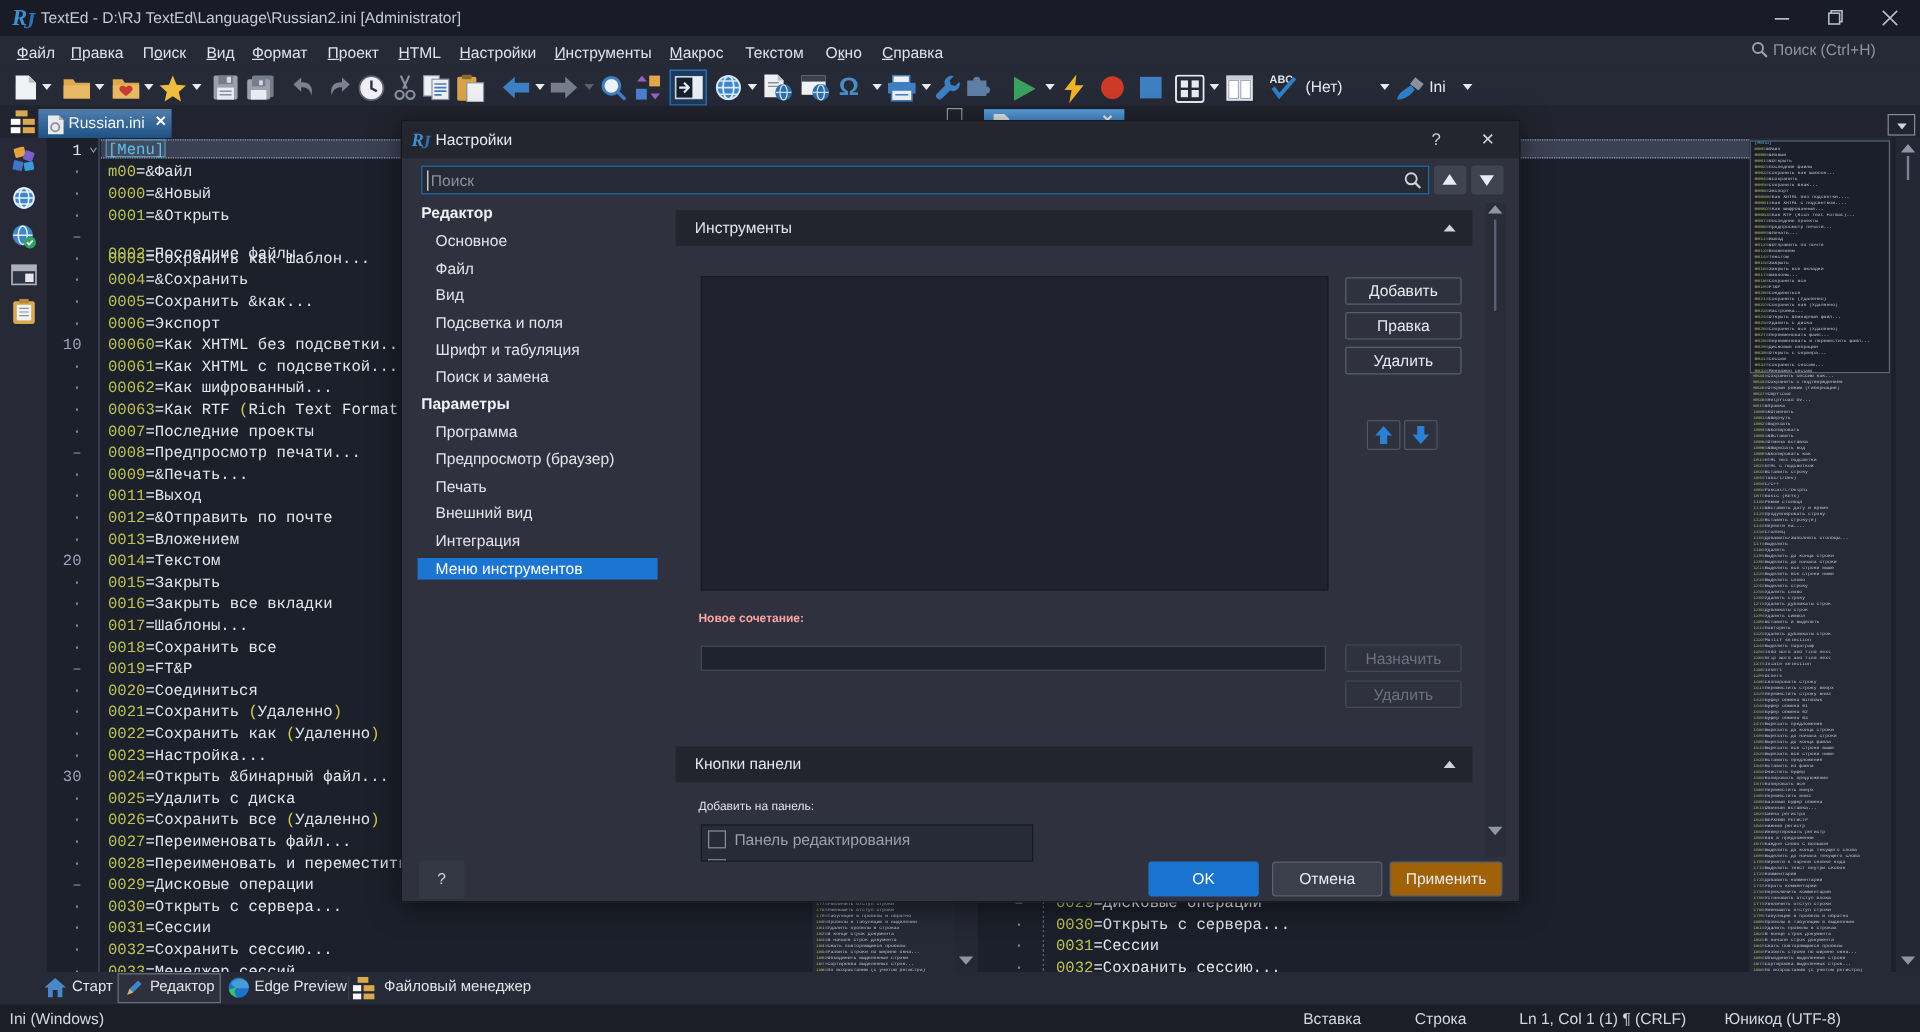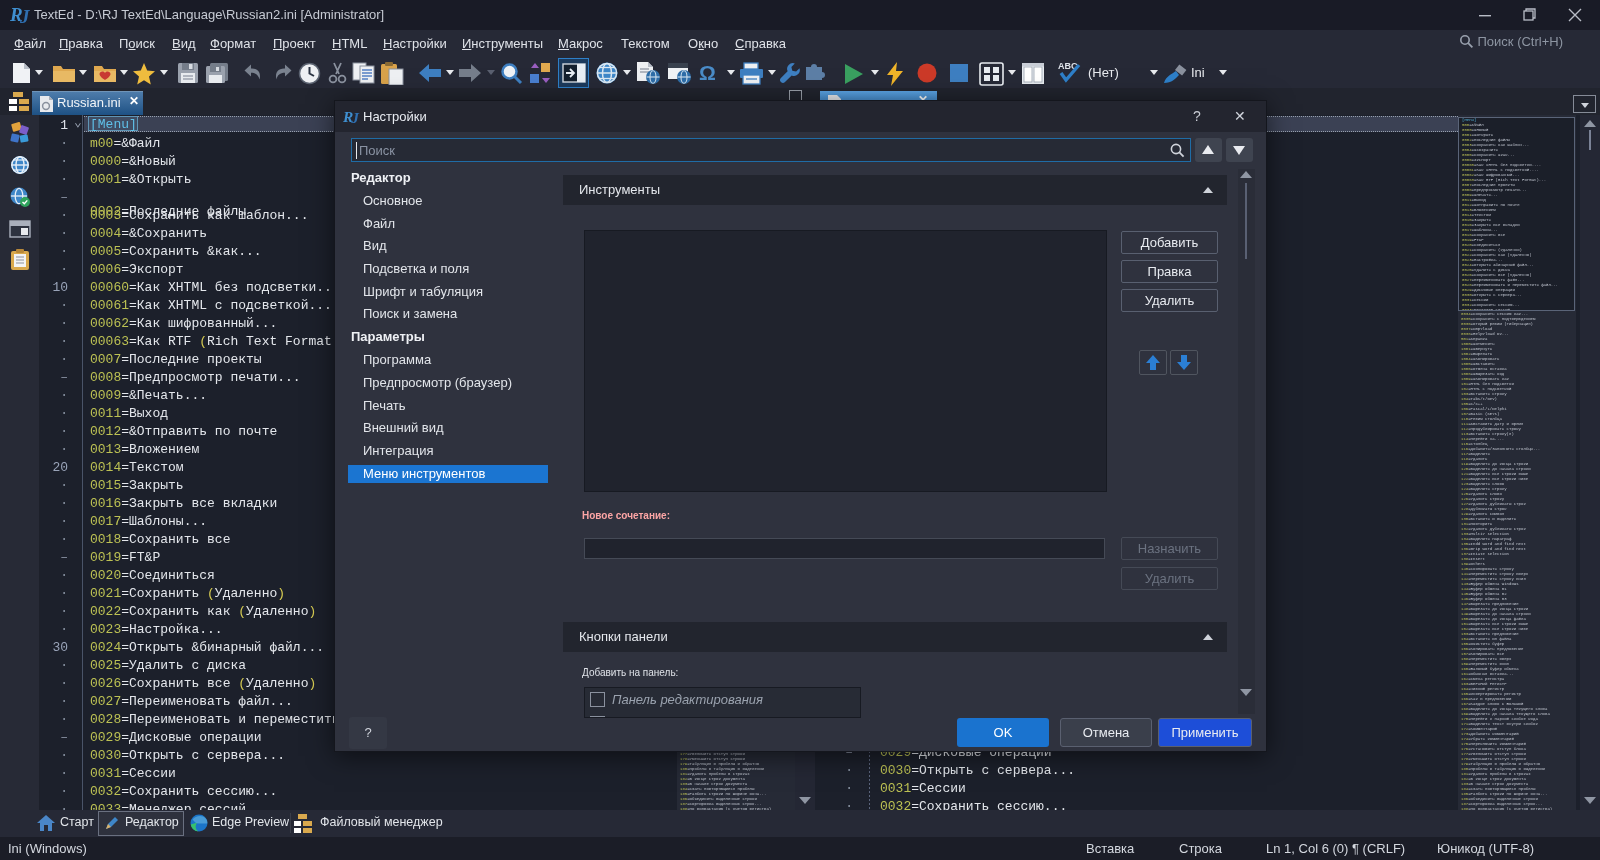--- a/index.html
+++ b/index.html
@@ -119,33 +119,33 @@
   text-align:center; line-height:21px; }
 .dbtn.dis { color:#6b7280; border-color:#454a56; }
 .arrbtn { position:absolute; width:28px; height:25px; background:#2f323e;
   border:1px solid #50555f; border-radius:2px; }
 #lblshort { position:absolute; left:247px; top:409px; color:#fca5a5; font-size:10px;font-weight:bold; }
 #inpshort { position:absolute; left:249px; top:437px; width:521px; height:21px;
   background:#20232d; border:1px solid #454a56; }
 #lbladd { position:absolute; left:247px; top:566px; color:#dfe2e8; font-size:10px; }
 #chklist { position:absolute; left:249px; top:586px; width:277px; height:31px;
   background:#272b35; border:1px solid #171a22; overflow:hidden; }
-.chkrow { position:absolute; left:0; width:275px; height:24px;font-style:italic; }
+.chkrow { position:absolute; left:0; width:275px; height:24px; }
 .chk { position:absolute; left:5px; top:4px; width:15px; height:15px; border:1px solid #8a919e;
   background:#272b35; }
 .chkrow .t { position:absolute; left:27px; top:4px; color:#9aa2ae; font-size:13px; }
 #dscroll { position:absolute; left:903px; top:68px; width:17px; height:545px; background:#2a2d38; }
 #dscroll .th { position:absolute; left:7px; top:14px; width:2px; height:76px; background:#596073; }
 #dhelp { position:absolute; left:14px; top:616px; width:38px; height:32px; background:#343844;
   border-radius:3px; color:#d0d4dc; font-size:13px; text-align:center; line-height:32px; }
 .fbtn { position:absolute; top:617px; width:92px; height:29px; font-size:13px; text-align:center;
   line-height:29px; border-radius:3px; color:#e9ecf1; }
 #bok { left:622px; background:#1a73cf; color:#fff; }
 #bcancel { left:725px; background:#3a3f4b; border:1px solid #5a6070; line-height:27px; }
-#bapply { left:823px; width:94px; background:#1d4ed8; border:1px solid #5a6070; line-height:27px; }
+#bapply { left:823px; width:94px; background:#a16207; border:1px solid #5a6070; line-height:27px; }
 
 
 #taskbar { position:absolute; left:0; top:810px; width:1600px; height:27px; background:#262936; }
 #taskbar .it { position:absolute; top:5px; color:#e2e5ea; font-size:12.5px; }
 #tbactive { position:absolute; left:98px; top:1px; width:86px; height:25px;
   background:#2e313d; border:1px solid #6a7080; }
 #statusbar { position:absolute; left:0; top:837px; width:1600px; height:23px; background:#1b1d27;
   color:#d4d8df; font-size:13px; }
 #statusbar span { position:absolute; top:4px; }
 </style></head>
@@ -1002,17 +1002,17 @@
     <rect x="0" y="14" width="7" height="5" fill="#fff"></rect>
         <rect x="9" y="14" width="9" height="5" fill="#d9a94e"></rect>
   </svg>
   <span class="it" style="left:320px">Файловый менеджер</span>
 </div>
 
 <div id="statusbar">
   <span style="left:8px">Ini (Windows)</span>
   <span style="left:1086px">Вставка</span>
   <span style="left:1179px">Строка</span>
-  <span style="left:1266px">Ln 1, Col 6 (0) ¶ (CRLF)</span>
+  <span style="left:1266px">Ln 1, Col 1 (1) ¶ (CRLF)</span>
   <span style="left:1437px">Юникод (UTF-8)</span>
 </div>
 
 </div>
 
 </body></html>

